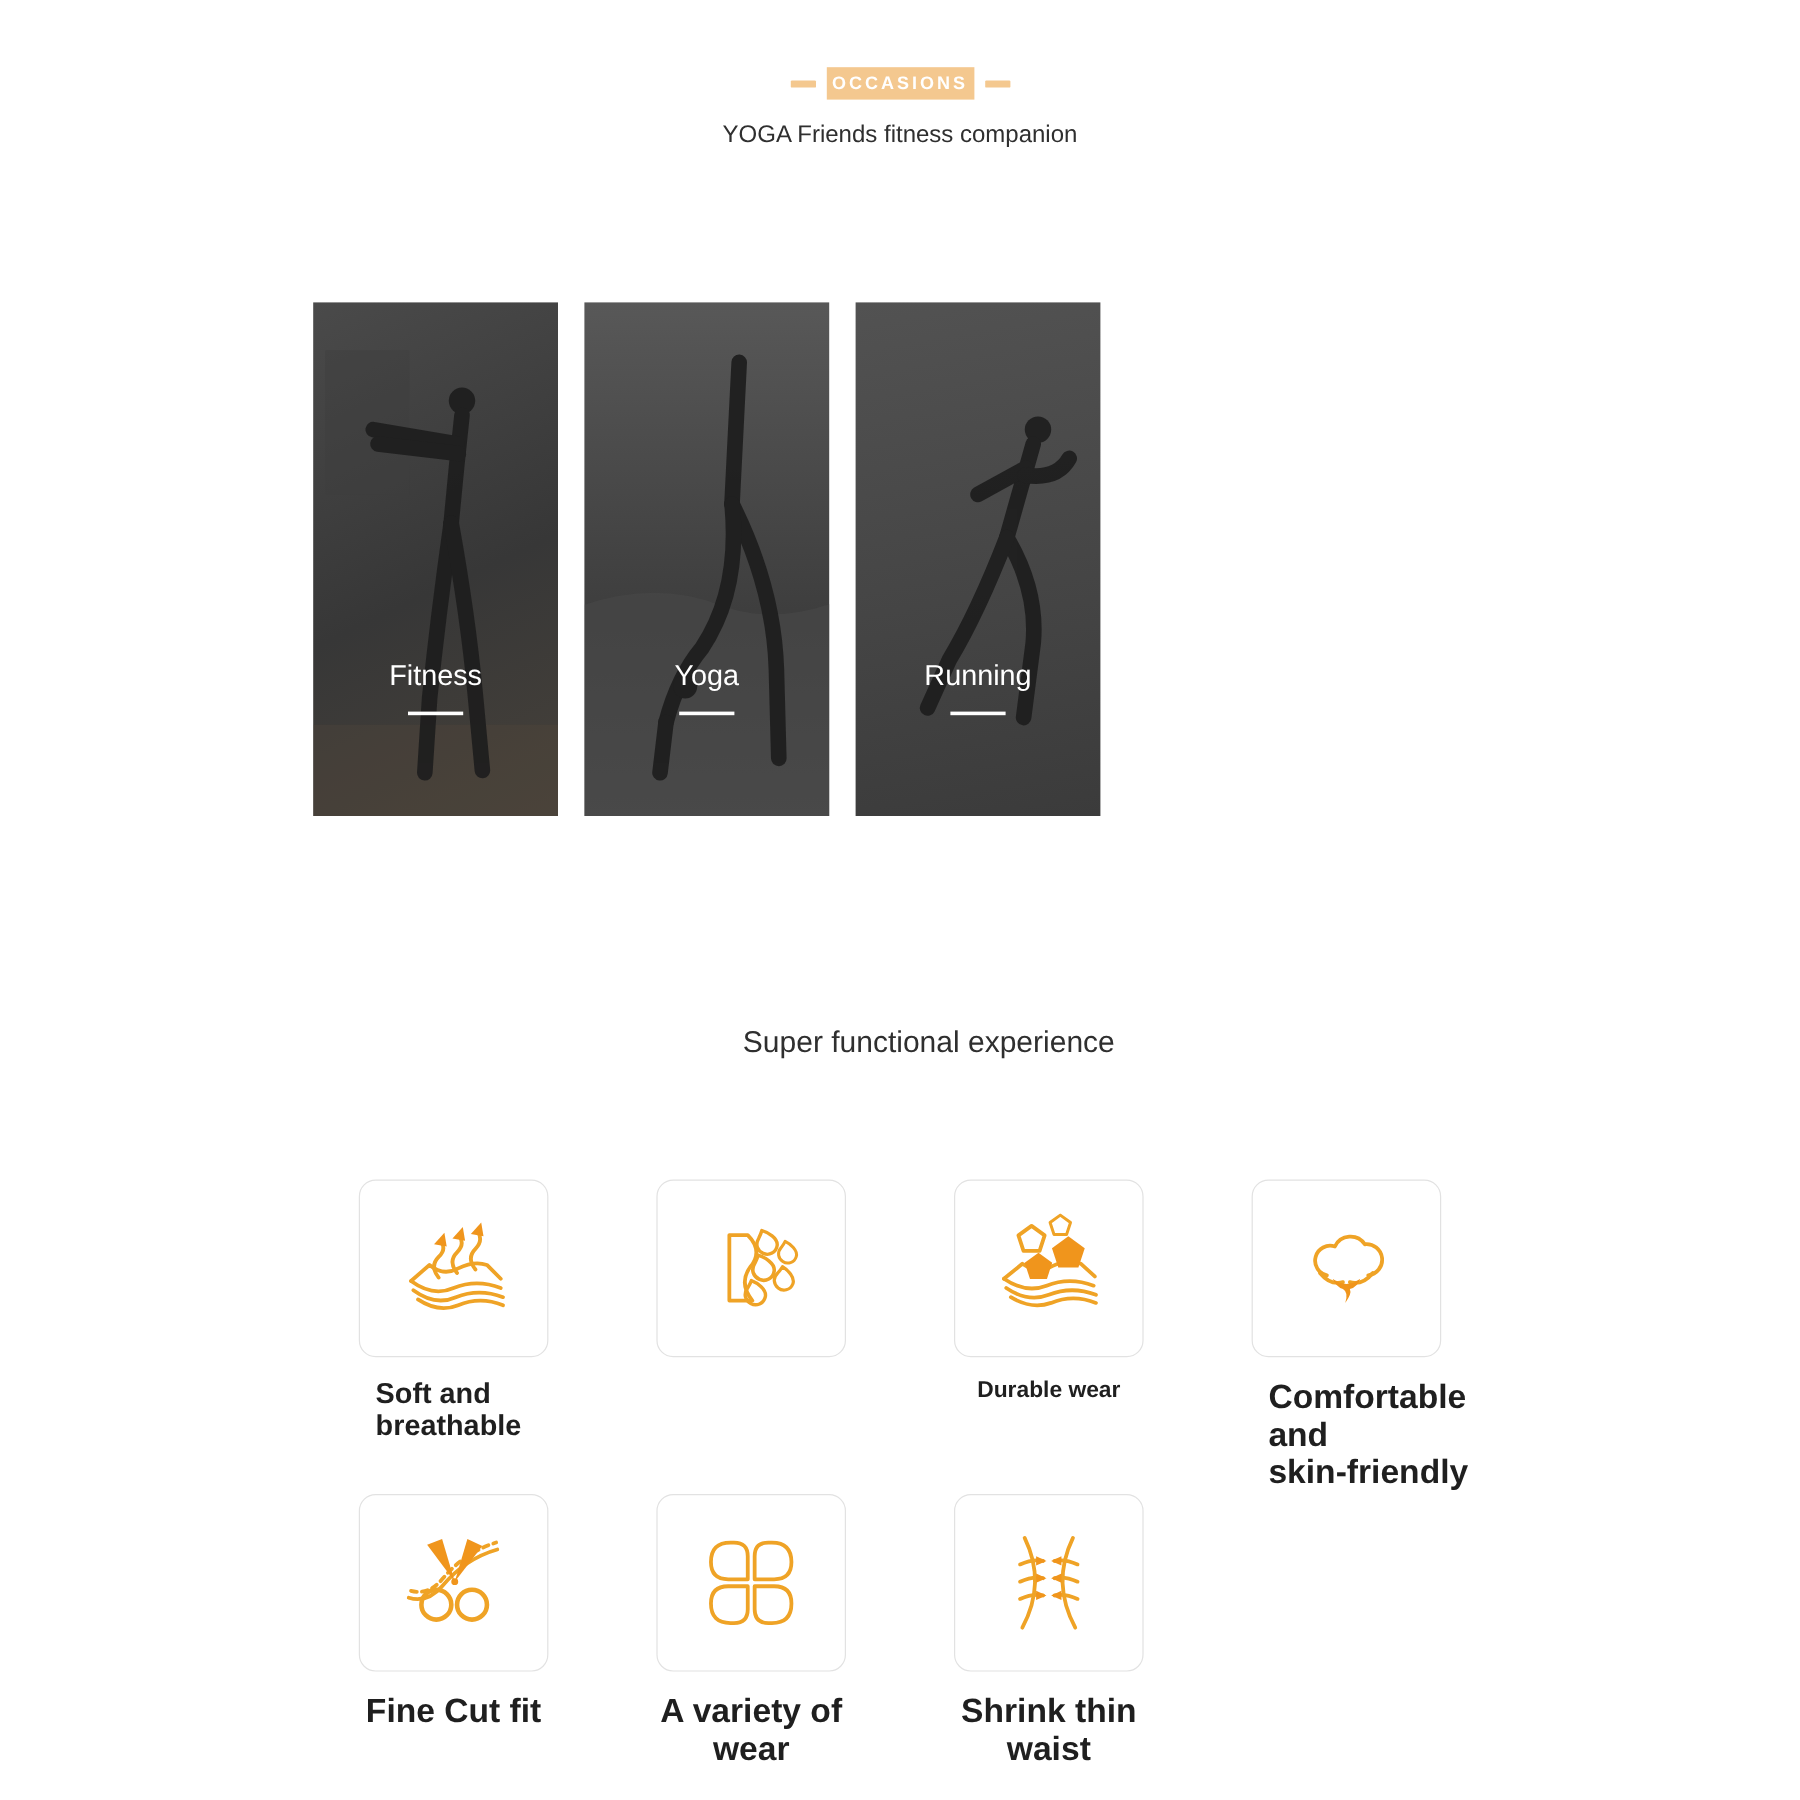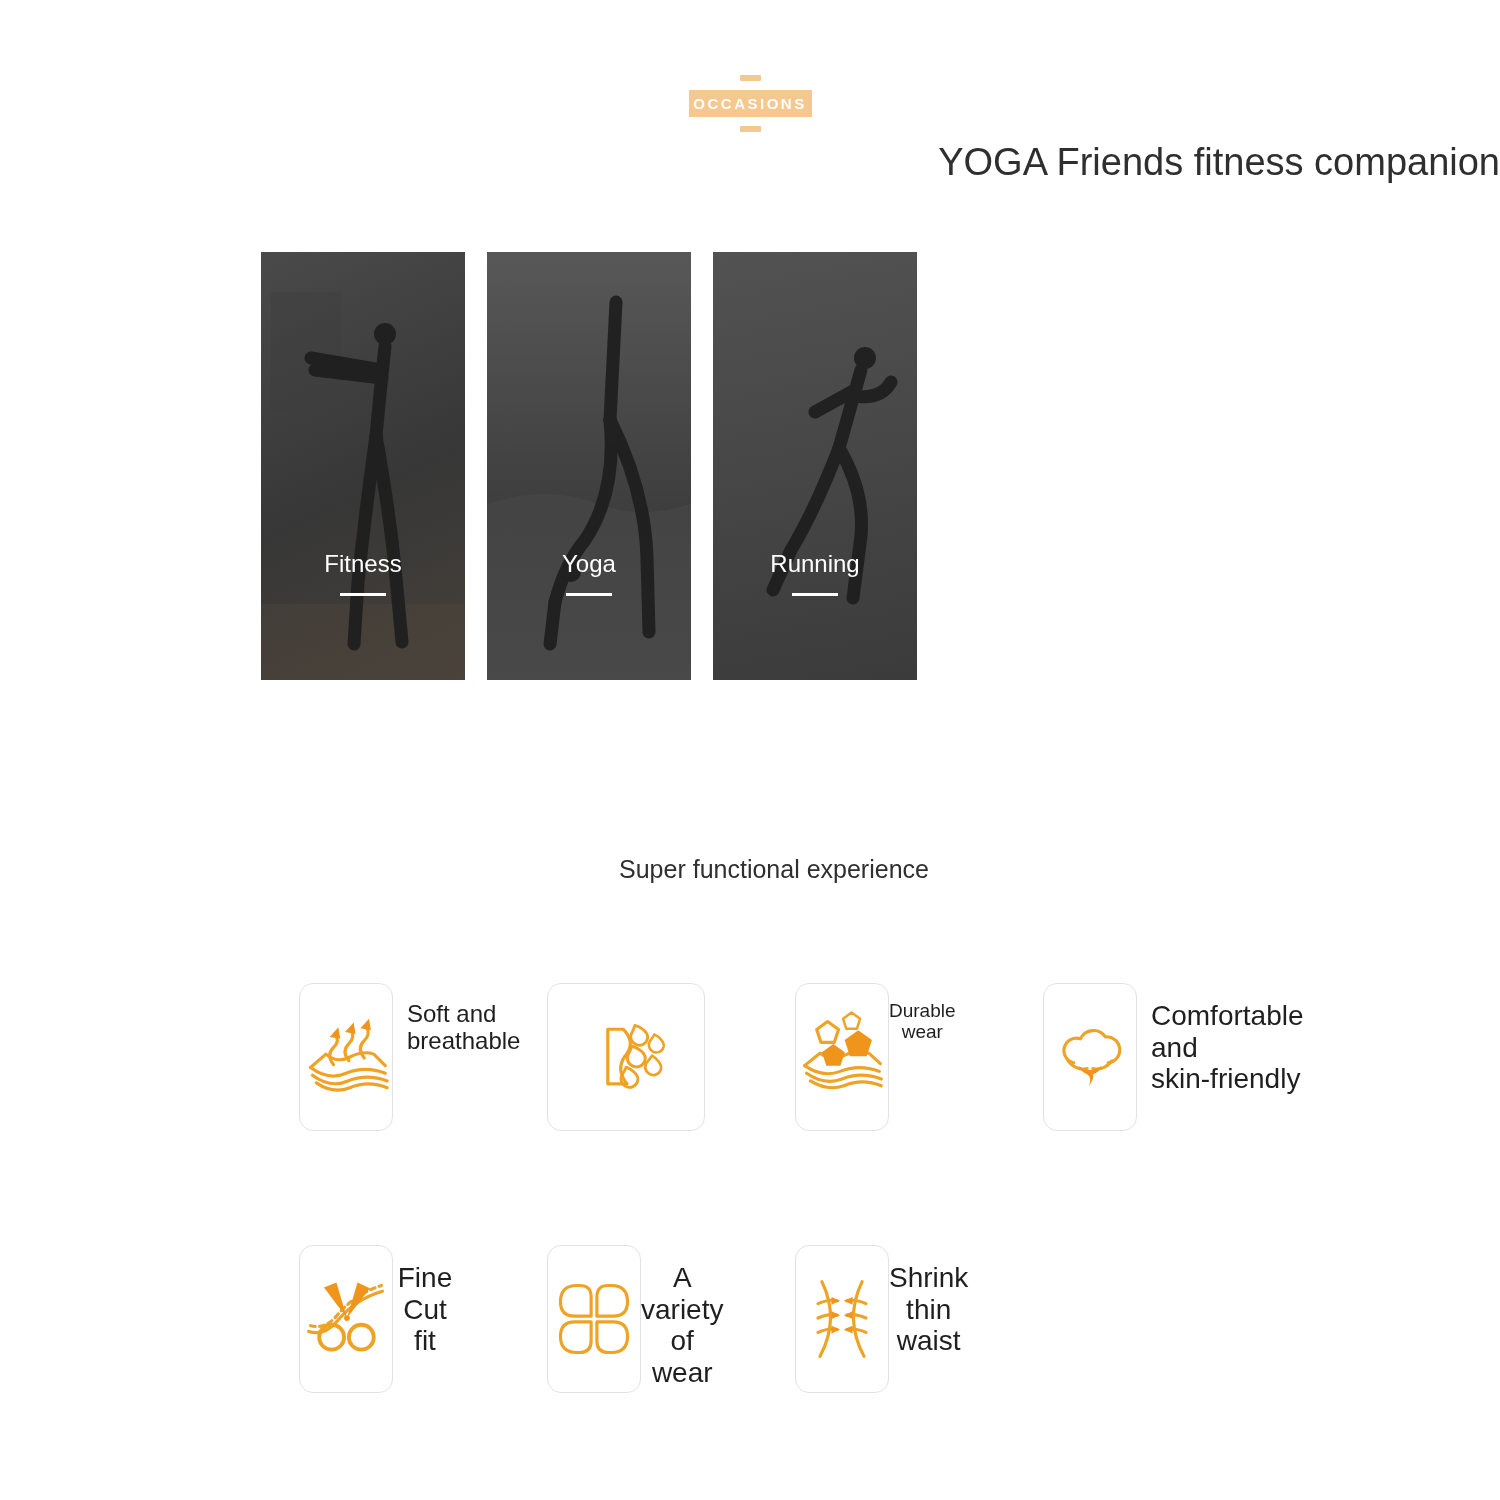--- a/index.html
+++ b/index.html
@@ -9,39 +9,39 @@
     --tan:#F4C88F;--orange:#EFA326;--orange2:#F0951C;--ink:#2F2F2F;
   }
   
   .badge{position:absolute;left:0;right:0;display:flex;align-items:center;justify-content:center;gap:9px;}
   .badge .bar{width:21px;height:6px;background:var(--tan);border-radius:1px;}
   .badge .pill{
     width:123px;height:27px;background:var(--tan);color:#fff;
     font-size:15px;font-weight:bold;letter-spacing:2.5px;
     display:flex;align-items:center;justify-content:center;
   }
-  .badge.occ{top:75px;flex-direction:column;}
+  .badge.occ{top:56px;}
   .badge.fn{top:806px;}
-  .h1{position:absolute;top:101px;left:0;width:100%;text-align:right;font-size:38px;color:var(--ink);margin-top:40px;}
+  .h1{position:absolute;top:101px;left:0;width:100%;text-align:center;font-size:20px;color:var(--ink);}
   .h2{position:absolute;top:855px;left:0;width:100%;text-align:center;font-size:25px;color:var(--ink);padding-left:24px;}
 
   
   .photo-strip{position:absolute;top:252px;left:261px;display:flex;gap:22px;}
   .photo{position:relative;width:204px;height:428px;overflow:hidden;}
   .photo svg.scene{position:absolute;left:0;top:0;}
   .photo.p1{background:linear-gradient(155deg,#4a4a4a,#373737 55%,#46413a);}
   .photo.p2{background:linear-gradient(180deg,#585858,#3e3e3e 60%,#484848);}
   .photo.p3{background:linear-gradient(170deg,#525252,#3b3b3b);}
   .photo.p4{background:linear-gradient(180deg,#707070,#616161);}
   .photo-label{position:absolute;top:298px;left:0;width:100%;text-align:center;color:#fff;font-size:24px;}
   .photo-underline{width:46px;height:3px;background:#fff;margin:15px auto 0;}
 
   
   .grid{position:absolute;top:983px;left:299px;display:grid;grid-template-columns:repeat(4,158px);column-gap:90px;grid-auto-rows:262px;}
-  .feature{display:flex;flex-direction:row;}
+  .feature{display:flex;flex-direction:column;font-weight:bold;}
   .card{
     width:158px;height:148px;background:#fff;border:1px solid #e2e2e2;border-radius:14px;
     display:flex;align-items:center;justify-content:center;box-sizing:border-box;
   }
   .feature-label{
     margin-top:17px;color:#1f1f1f;white-space:pre-line;line-height:1.13;
     width:158px;text-align:center;
   }
   .feature-label.left{width:200px;text-align:left;margin-left:14px;}
   .fs24{font-size:24px;}

